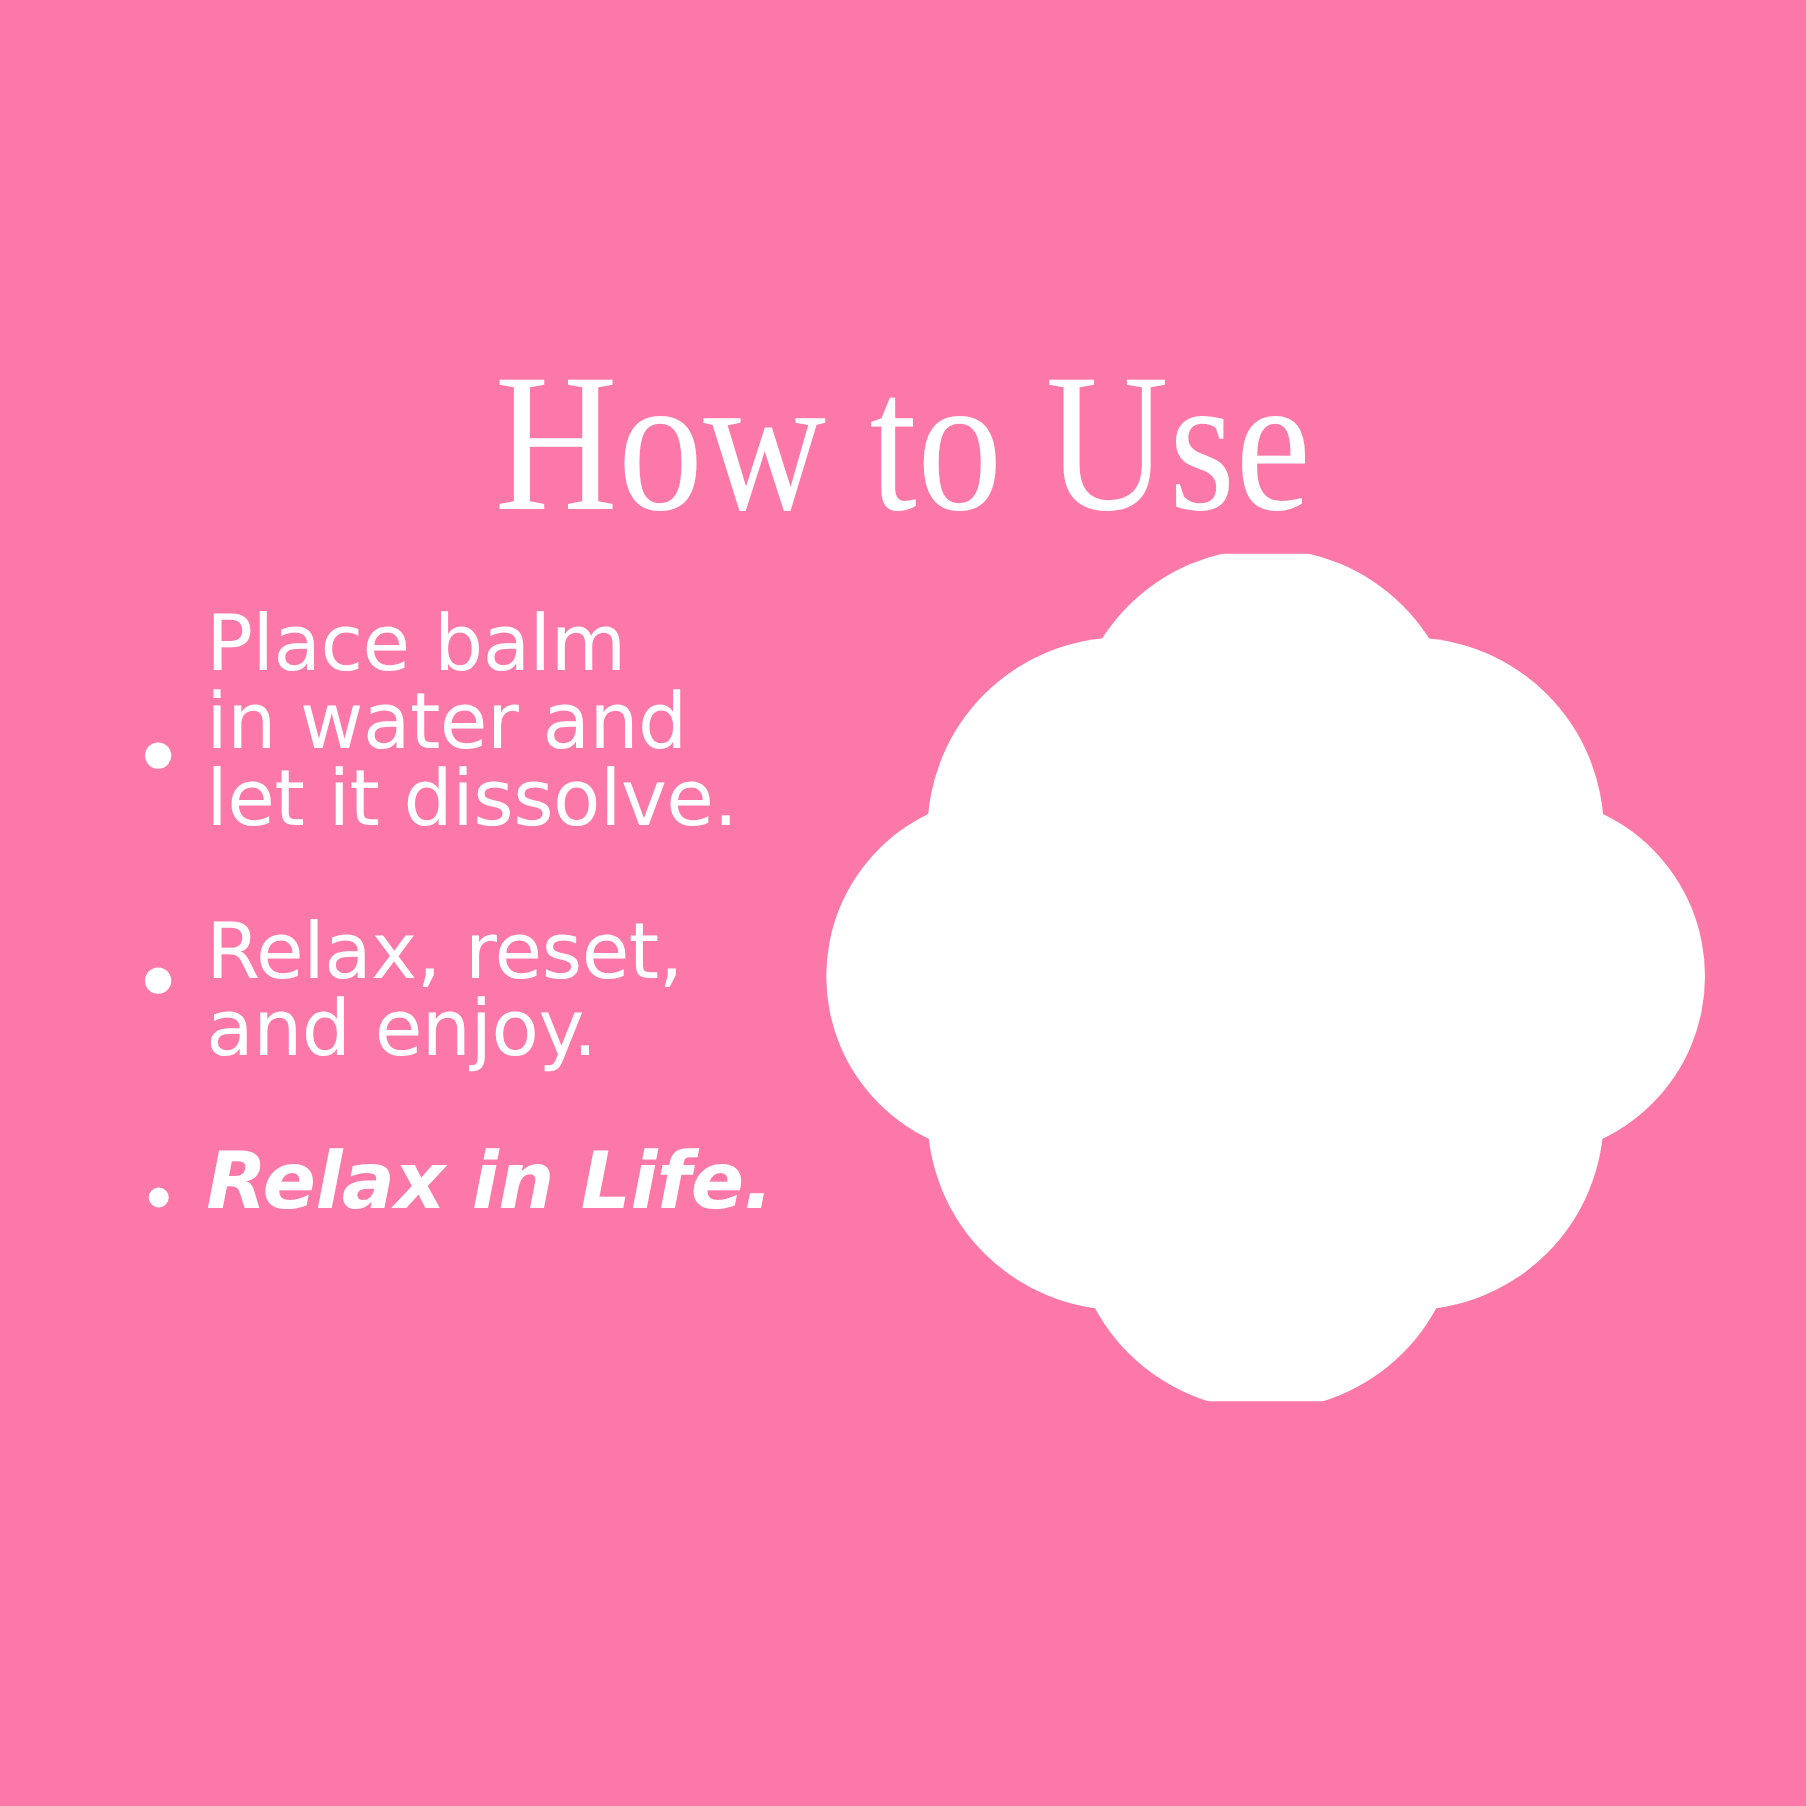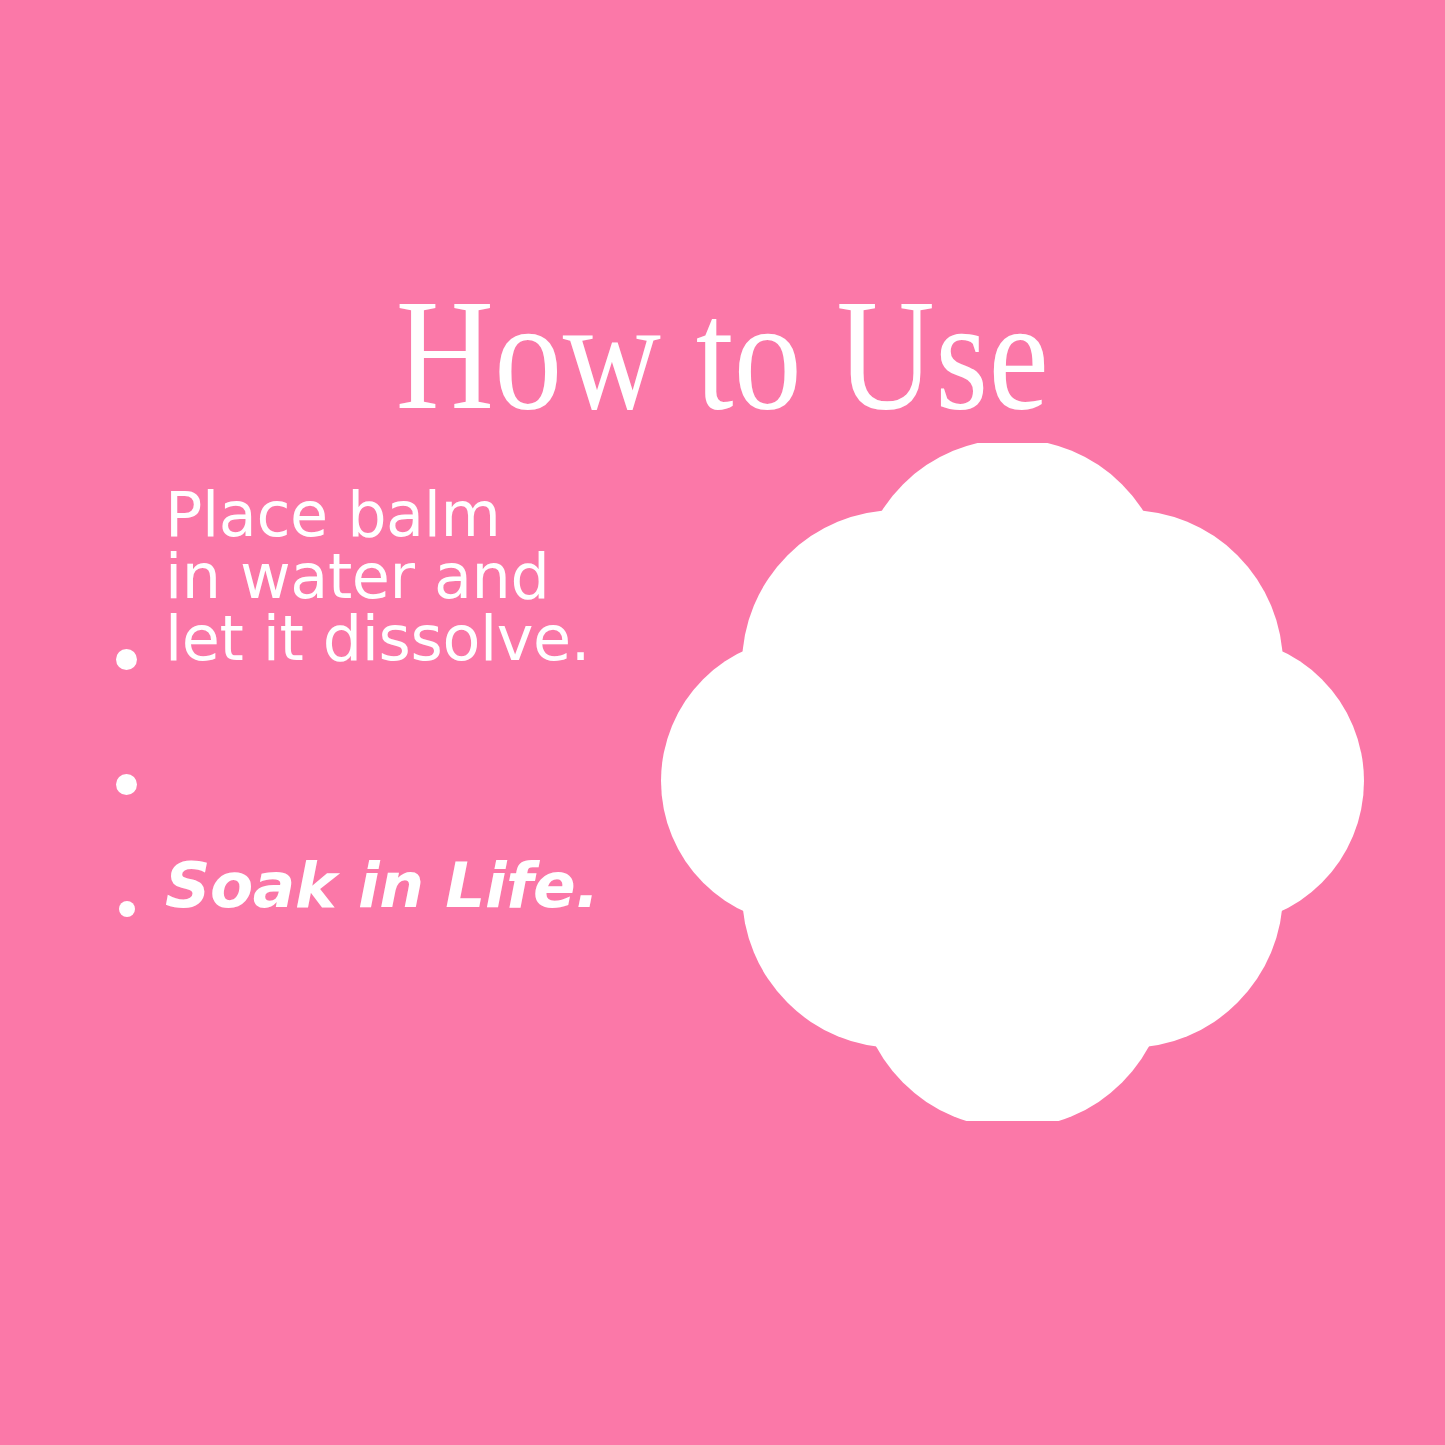--- a/index.html
+++ b/index.html
@@ -45,21 +45,21 @@
   .steps {
     position: absolute;
     left: 88px;
     top: 484px;
     width: 560px;
   }
 
   .step {
     position: relative;
     display: flex;
-    align-items: flex-end;
+    align-items: flex-start;
     margin-bottom: 60px;
   }
   .step:last-child { margin-bottom: 0; }
 
   .bullet-col {
     width: 77px;
     flex: 0 0 77px;
     display: flex;
     justify-content: center;
   }
@@ -125,27 +125,29 @@
       </span>
       <span class="step-text">Place balm
 in water and
 let it dissolve.</span>
     </div>
 
     <div class="step step-2">
       <span class="bullet-col">
         <span class="bullet-dot"></span>
       </span>
+      <span class="step-text">Relax, reset,
+and enjoy.</span>
     </div>
 
     <div class="step step-3">
       <span class="bullet-col">
         <span class="bullet-dot"></span>
       </span>
-      <span class="step-text">Soak in Life.</span>
+      <span class="step-text">Relax in Life.</span>
     </div>
 
   </div>
 
   <div class="flower-wrap">
     <svg class="flower-svg" viewBox="0 0 735 735">
       <defs>
 
         <path id="petalShape" d="
           M367.5 18

